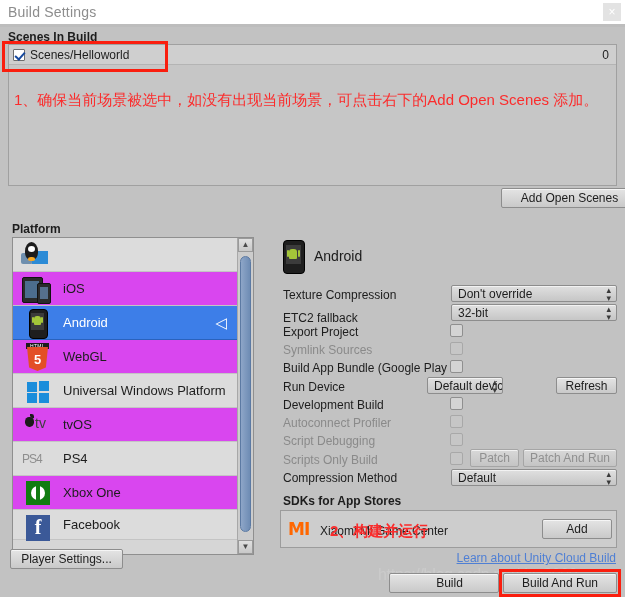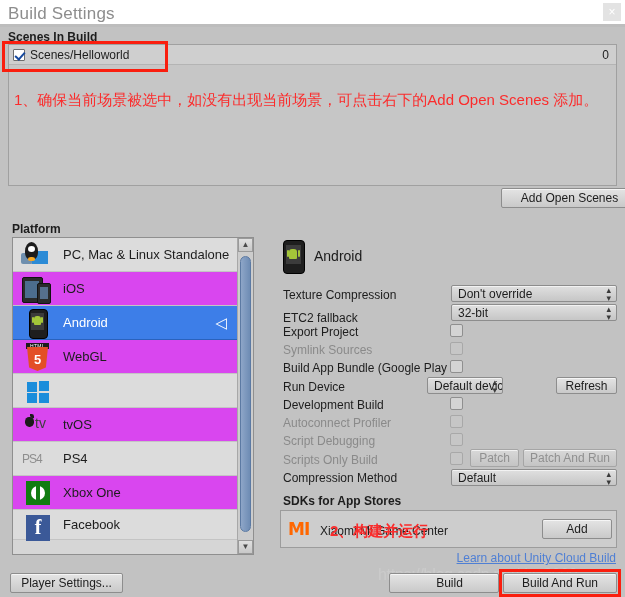--- a/index.html
+++ b/index.html
@@ -12,21 +12,21 @@
     -webkit-font-smoothing:antialiased;
   }
 
   
   #titlebar{
     position:absolute;left:0;top:0;width:625px;height:24px;
     background:#ffffff;
   }
   #title-text{
     position:absolute;left:8px;top:4px;
-    font-size:17px;color:#8d8d8d;letter-spacing:.2px;
+    font-size:14px;color:#8d8d8d;letter-spacing:.2px;
   }
   #close-btn{
     position:absolute;right:4px;top:3px;width:18px;height:18px;
     background:#e3e3e3;color:#ffffff;font-size:12px;line-height:18px;
     text-align:center;
   }
   #titlebar-shadow{
     position:absolute;left:0;top:24px;width:625px;height:3px;
     background:#bdbdbd;
   }
@@ -248,21 +248,20 @@
 
 <div id="platform-hdr" class="hdr">Platform</div>
 <div id="platform-box" class="box"></div>
 
 <div class="prow even" style="top:238px;">
   <div class="picon ico-standalone">
     <span class="mac"></span>
       <span class="win"></span>
       <span class="tux"></span>
   </div>
-  <span class="pname">PC, Mac &amp; Linux Standalone</span>
 </div>
 
 <div class="prow odd" style="top:272px;">
   <div class="picon ico-ios">
       <span class="pad"></span>
       <span class="ph"></span>
     </div>
   <span class="pname">iOS</span>
 </div>
 
@@ -285,20 +284,21 @@
   <span class="pname">WebGL</span>
 </div>
 
 <div class="prow even" style="top:374px;">
   <div class="picon ico-uwp">
       <i class="a"></i>
       <i class="b"></i>
       <i class="c"></i>
       <i class="d"></i>
     </div>
+  <span class="pname">Universal Windows Platform</span>
 </div>
 
 <div class="prow odd" style="top:408px;">
   <div class="picon ico-tvos">
       <span class="apple"></span>
       <span class="tv">tv</span>
     </div>
   <span class="pname">tvOS</span>
 </div>
 
@@ -390,17 +390,17 @@
 <div id="mi-logo">MI</div>
 <div id="sdk-name" class="lbl">Xiaomi Mi Game Center</div>
 <div class="btn" id="add-btn">Add</div>
 
 <div id="note2">2、构建并运行</div>
 
 <a id="cloud-link" href="#">Learn about Unity Cloud Build</a>
 
 <div id="watermark">https://blog.csdn.net/dxz2000</div>
 
-<div class="btn" style="left:10px;top:573px;width:113px;height:20px;">Player Settings...</div>
+<div class="btn" style="left:10px;top:549px;width:113px;height:20px;">Player Settings...</div>
 <div class="btn" style="left:389px;top:573px;width:110px;height:20px;padding-left:11px;">Build</div>
 <div class="btn" style="left:503px;top:573px;width:114px;height:20px;">Build And Run</div>
 
 <div class="redbox" style="left:499px;top:569px;width:122px;height:28px;"></div>
 
 </body></html>

